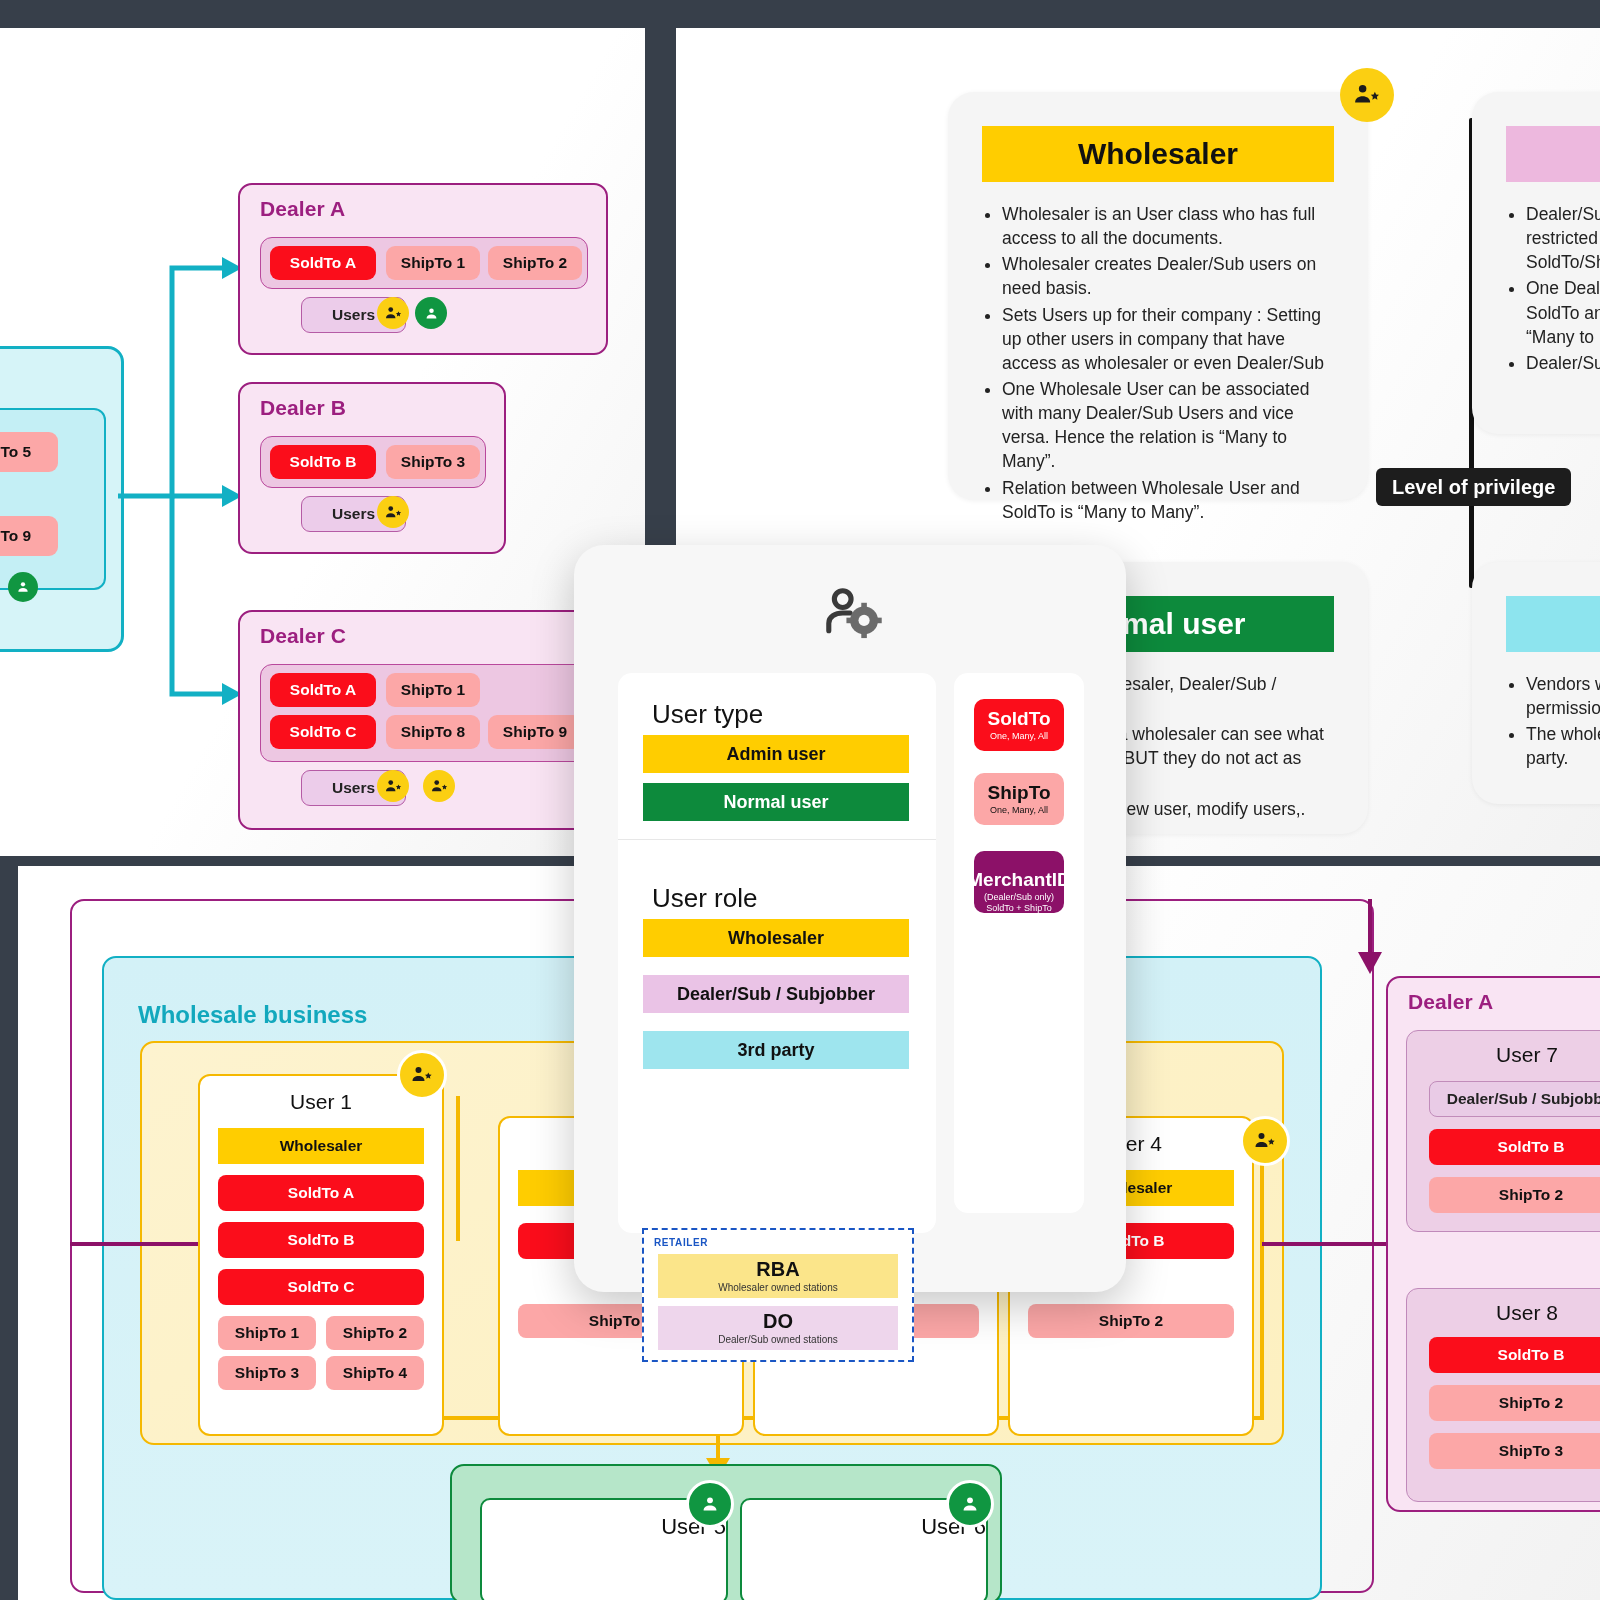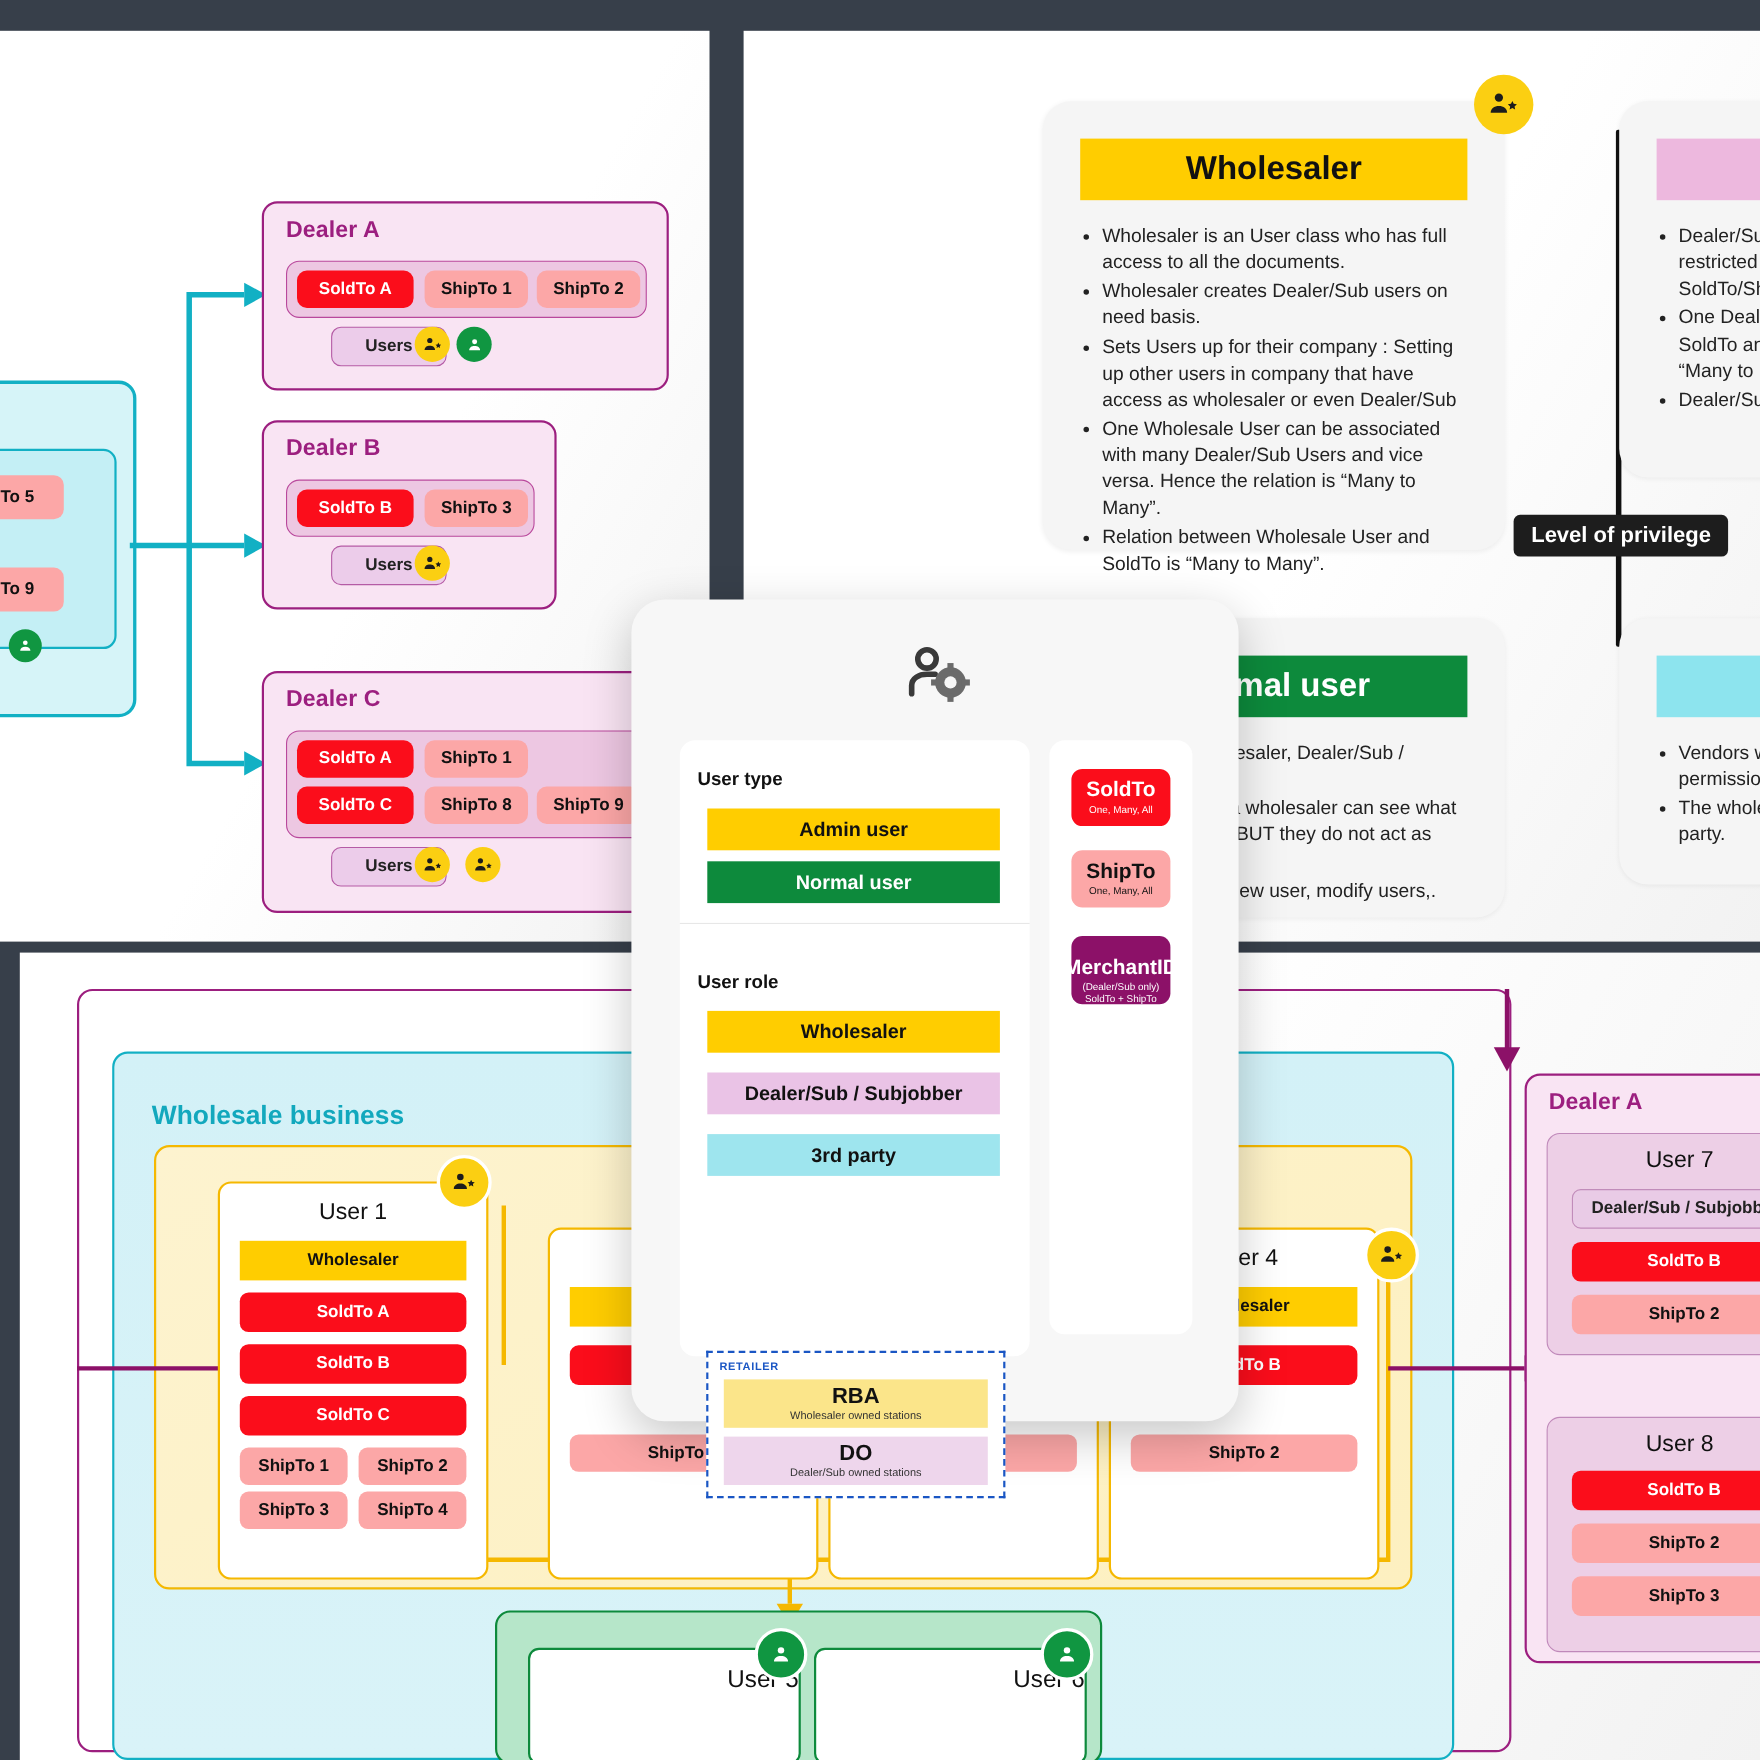--- a/index.html
+++ b/index.html
@@ -146,21 +146,21 @@
   }
   #float-icon{position:absolute;left:248px;top:42px;width:60px;height:52px;}
   #col-left{
     position:absolute;left:44px;top:128px;width:318px;height:560px;
     background:#fff;border-radius:14px;
   }
   #col-right{
     position:absolute;left:380px;top:128px;width:130px;height:540px;
     background:#fff;border-radius:14px;
   }
-  .sec-title{position:absolute;left:16px;font-size:17px;font-weight:bold;color:#111;}
+  .sec-title{position:absolute;left:34px;font-size:26px;font-weight:normal;color:#111;}
   .opt{
     position:absolute;left:25px;width:266px;height:38px;
     display:flex;align-items:center;justify-content:center;
     font-size:18px;font-weight:bold;
   }
   .opt.yellow{background:#ffcd00;color:#111;}
   .opt.green{background:#0d8a3c;color:#fff;}
   .opt.pink{background:#eac3e6;color:#111;}
   .opt.teal{background:#9ee5ee;color:#111;}
   .divider{position:absolute;left:0;right:0;height:1px;background:#e7e7e7;}

